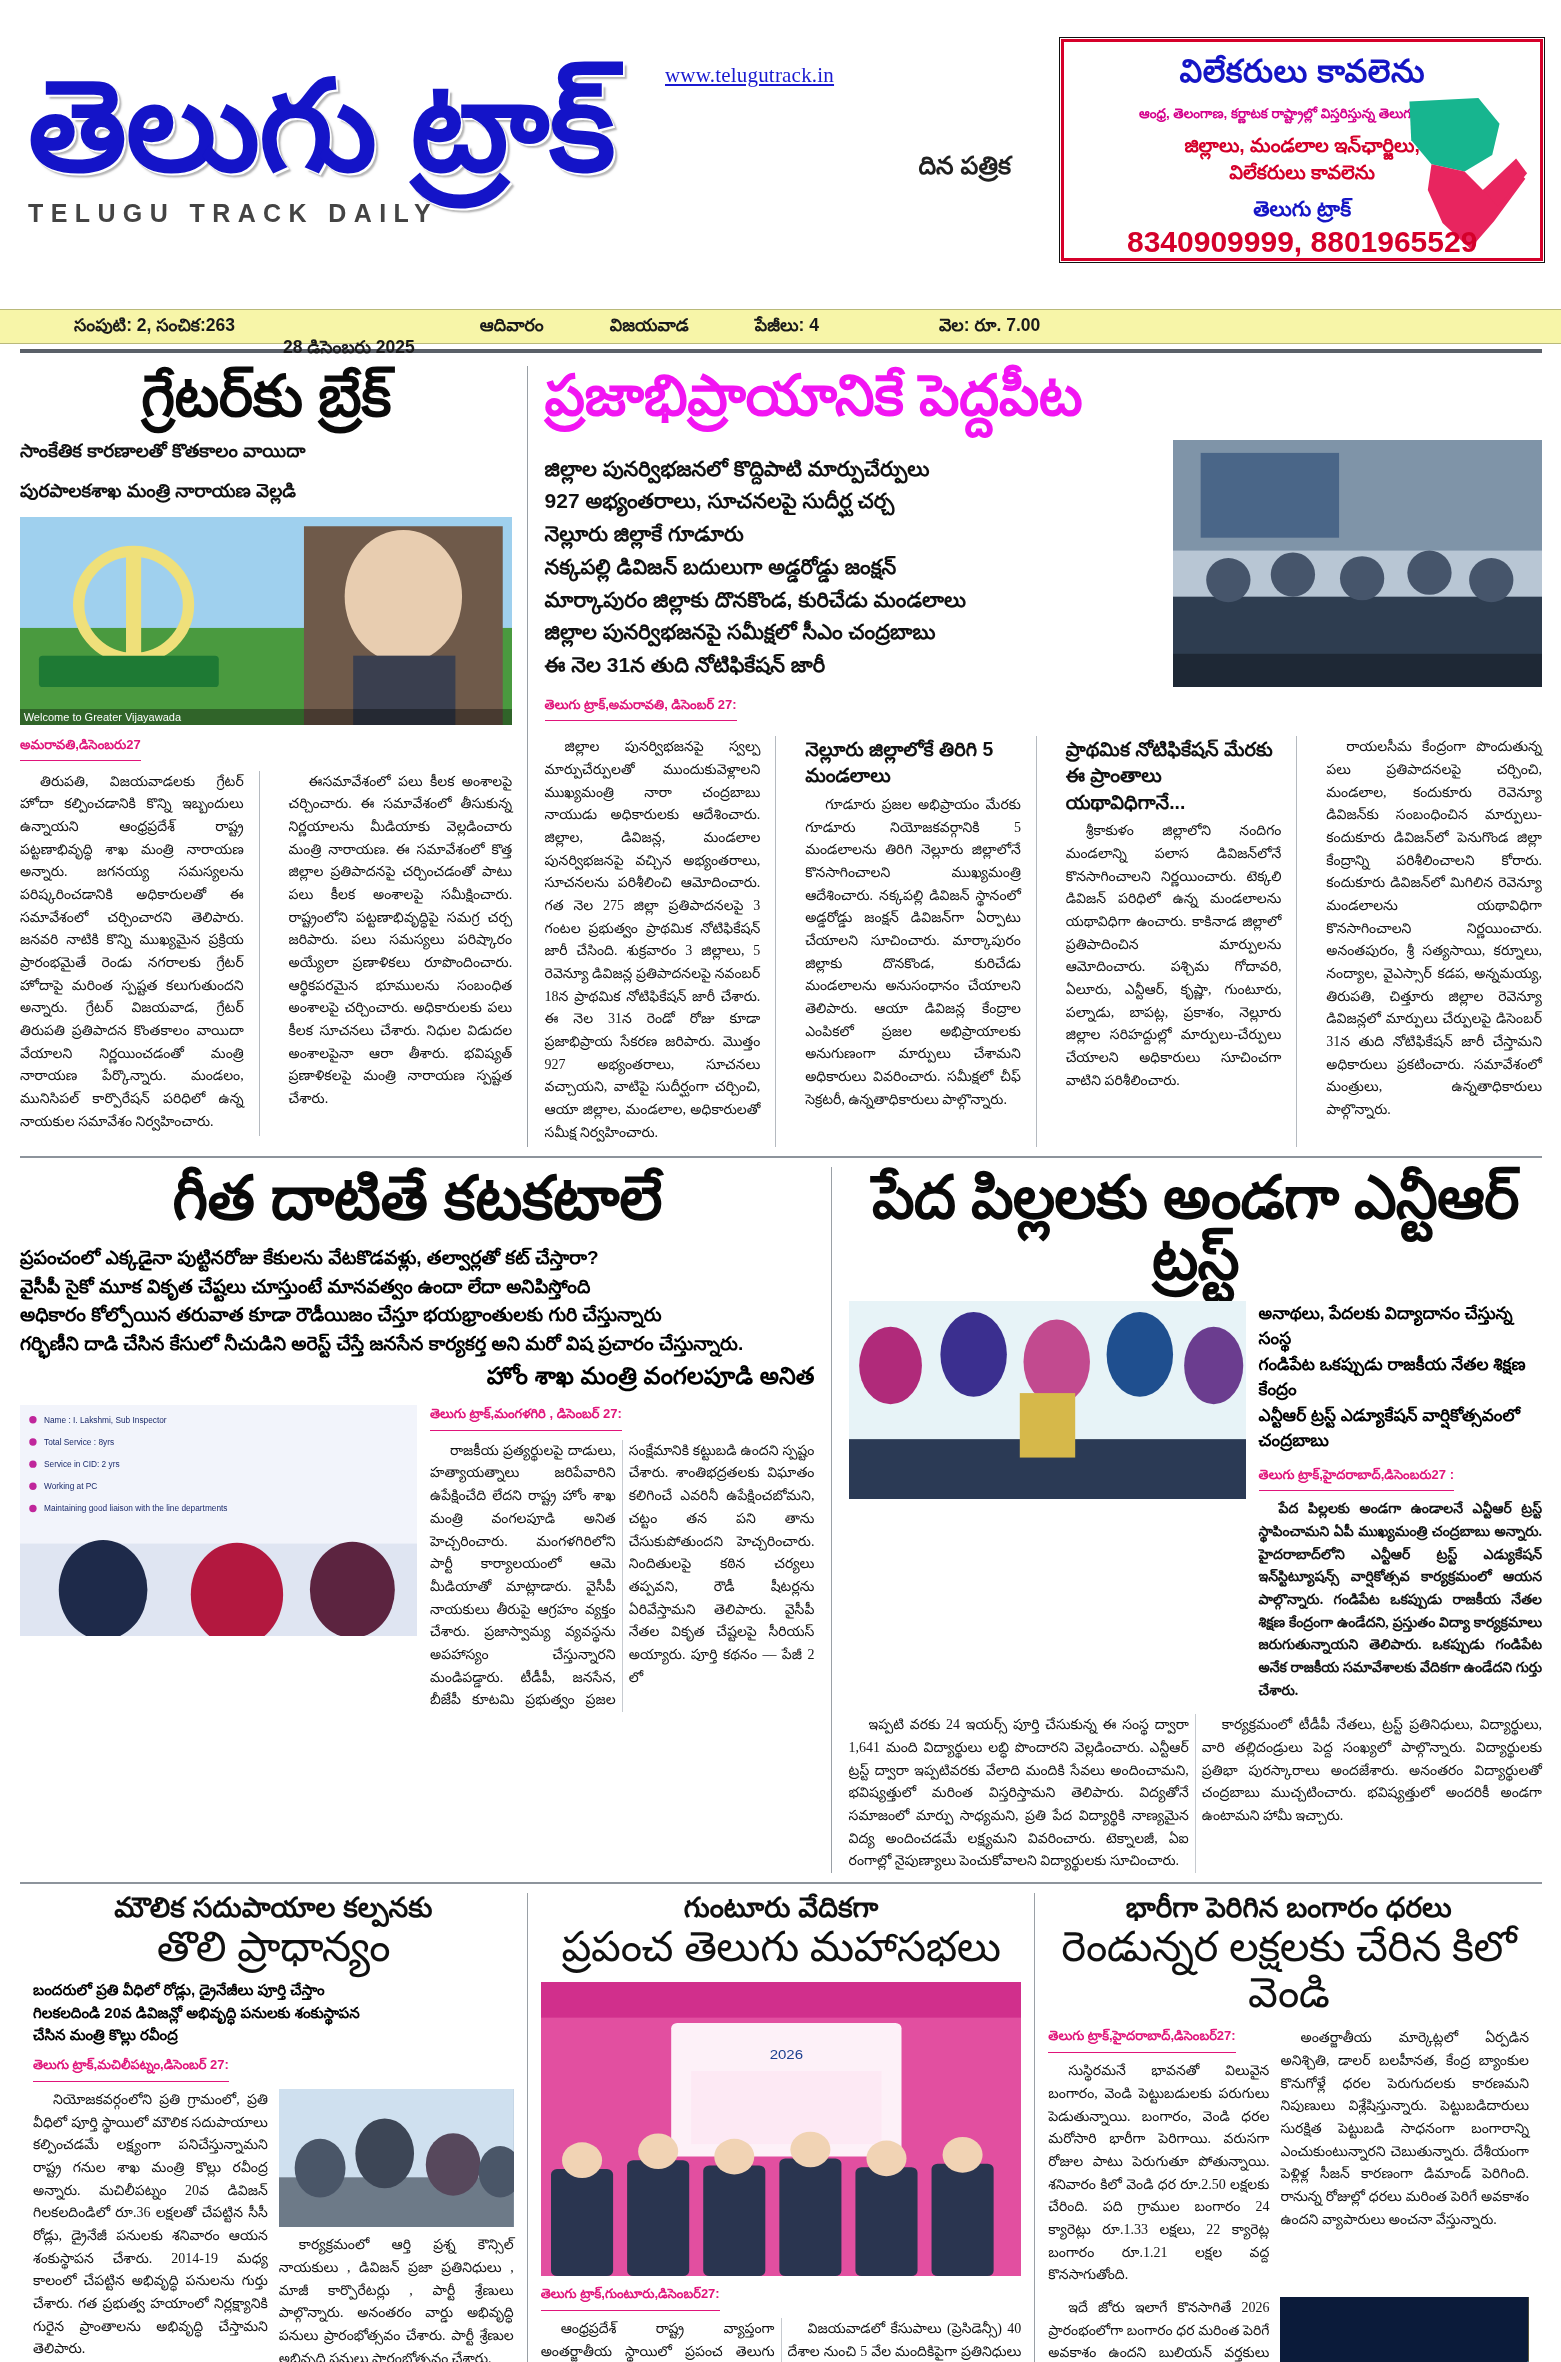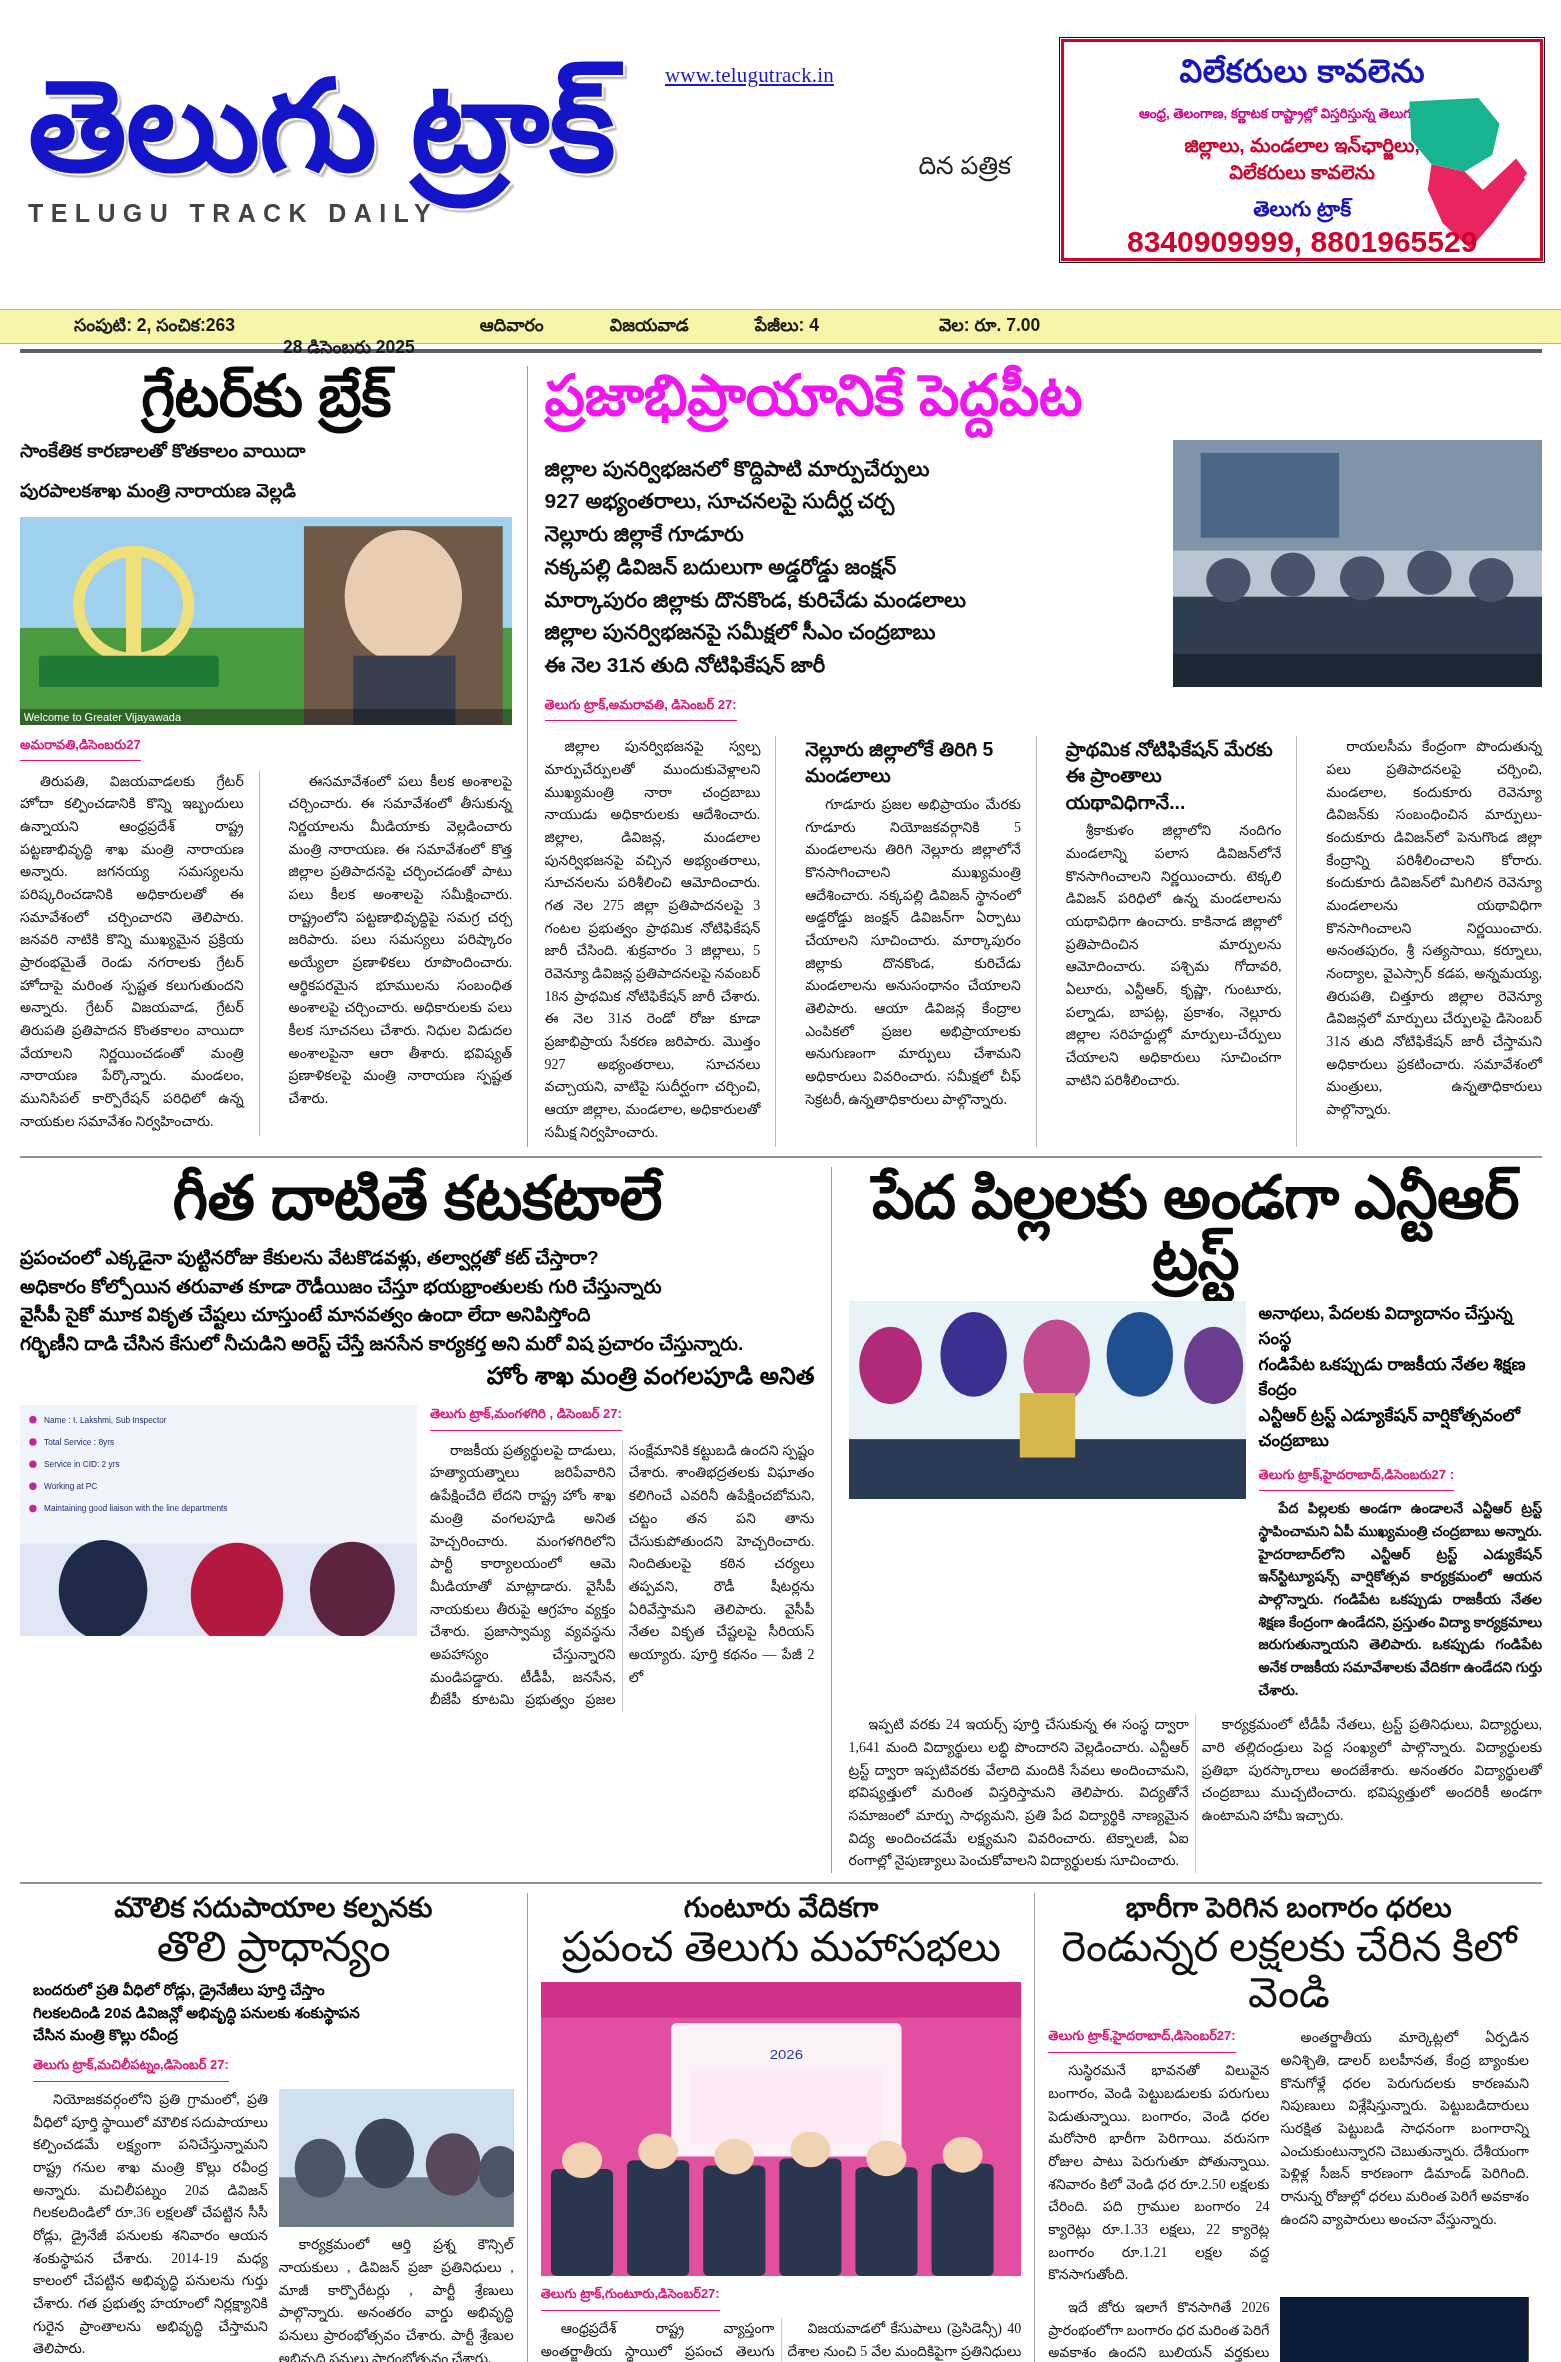--- a/index.html
+++ b/index.html
@@ -54,21 +54,21 @@
     letter-spacing: 7.4px;
     font-weight: bold;
     color: #444444;
     font-family: "Liberation Sans", sans-serif;
   }
   .mast-dina {
     position: absolute;
     right: 41px;
     bottom: 42px;
     font-size: 25px;
-    font-weight: normal;
+    font-weight: bold;
     color: #222;
   }
   .mast-ad {
     flex: 0 0 482px;
     margin-left: 9.2px;
     margin-top: 29.5px;
     border: 3.7px solid #d6002a;
     outline: 1.8px solid #111;
     outline-offset: 1.8px;
     height: 222px;
@@ -314,22 +314,22 @@
   </div>
 
   <div class="hr-thin"></div>
 
   <div class="z2">
 
     <div class="z2-left">
       <div class="headline-black">గీత దాటితే కటకటాలే</div>
       <div class="z2-kick">
         <div>ప్రపంచంలో ఎక్కడైనా పుట్టినరోజు కేకులను వేటకొడవళ్లు, తల్వార్లతో కట్ చేస్తారా?</div>
+        <div>వైసీపీ సైకో మూక వికృత చేష్టలు చూస్తుంటే మానవత్వం ఉందా లేదా అనిపిస్తోంది</div>
         <div>అధికారం కోల్పోయిన తరువాత కూడా రౌడీయిజం చేస్తూ భయభ్రాంతులకు గురి చేస్తున్నారు</div>
-        <div>వైసీపీ సైకో మూక వికృత చేష్టలు చూస్తుంటే మానవత్వం ఉందా లేదా అనిపిస్తోంది</div>
         <div>గర్భిణీని దాడి చేసిన కేసులో నీచుడిని అరెస్ట్ చేస్తే జనసేన కార్యకర్త అని మరో విష ప్రచారం చేస్తున్నారు.</div>
       </div>
       <div class="minister-line">హోం శాఖ మంత్రి వంగలపూడి అనిత</div>
 
       <div style="display:flex; gap:13px; margin-top:9.2px;">
         <div class="photo ph-cid" style="flex:0 0 397px; height:231px;">
           <svg width="100%" height="100%" viewBox="0 0 430 250" preserveAspectRatio="none">
             <rect width="430" height="250" fill="#f2f4fb"></rect>
             <g font-size="9" fill="#1b2a6b" font-family="Liberation Sans, sans-serif">
               <circle cx="14" cy="16" r="4" fill="#c0269b"></circle>

